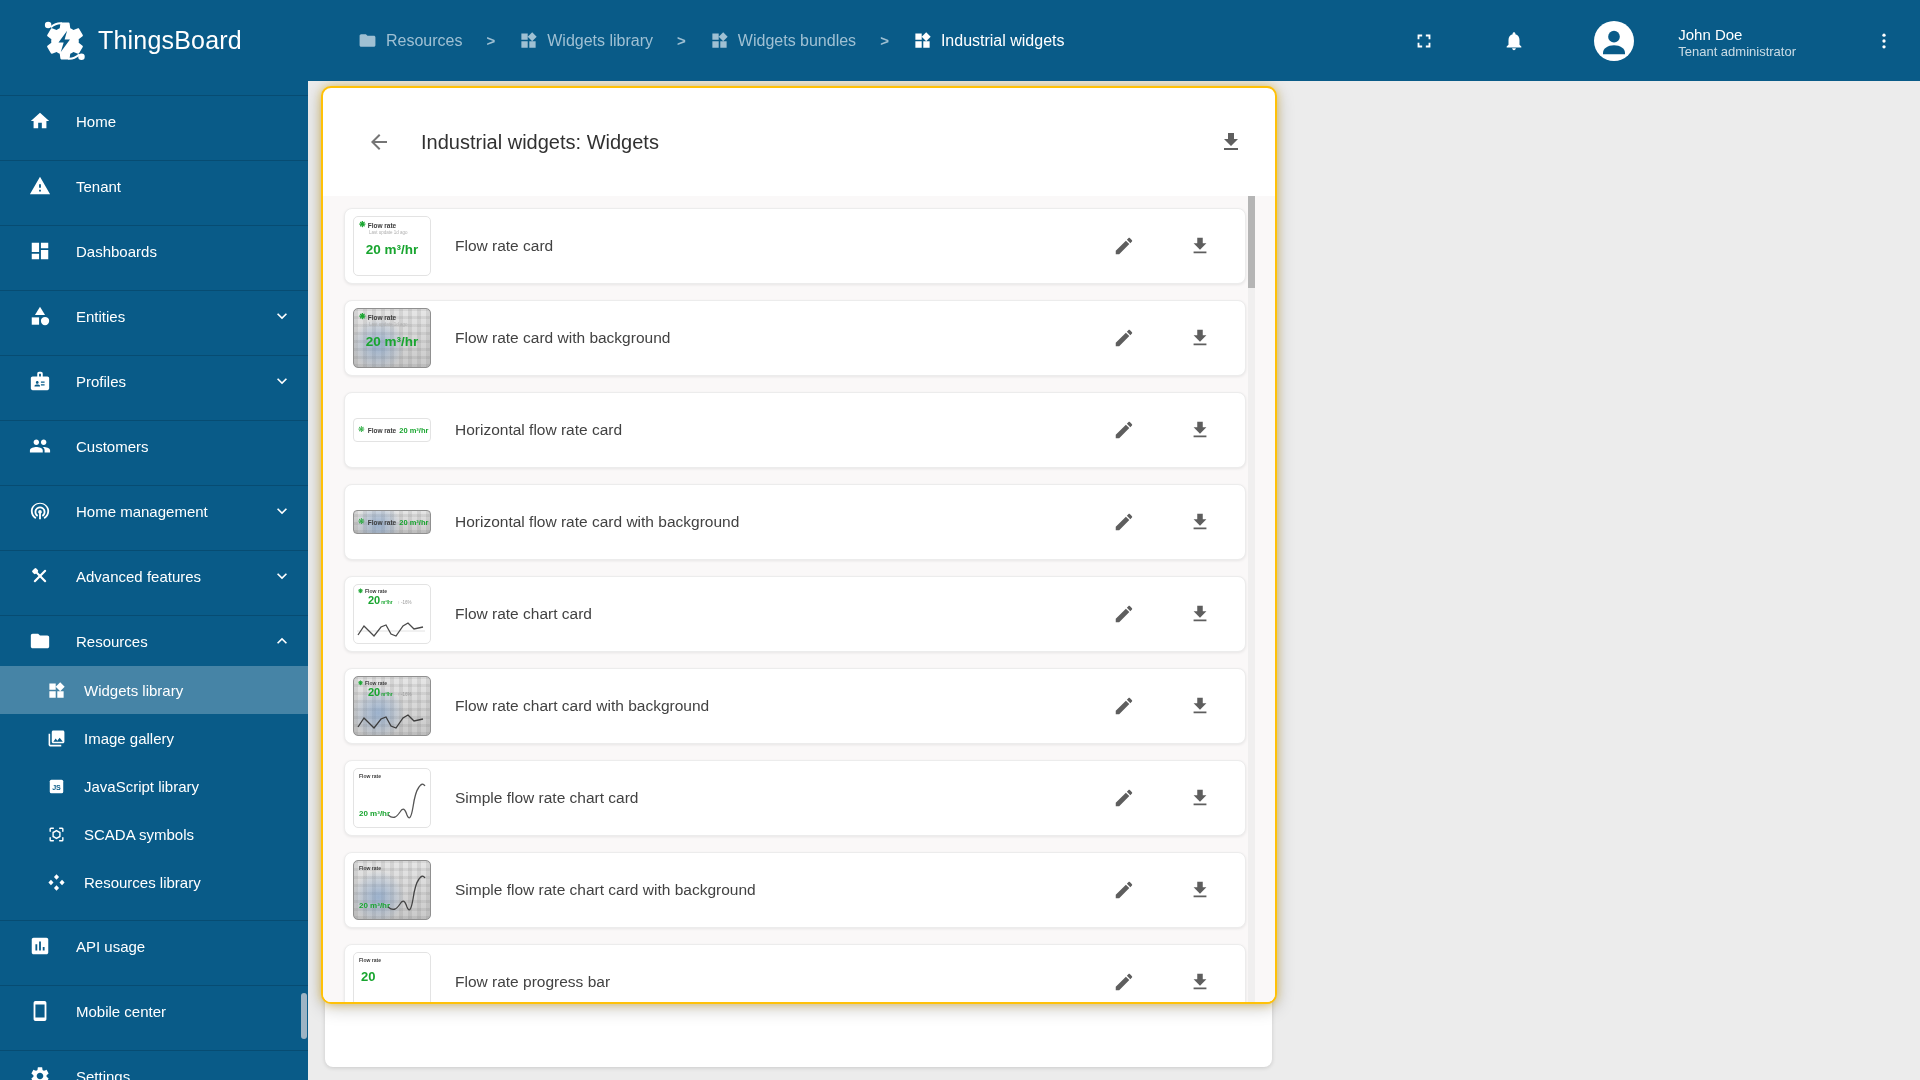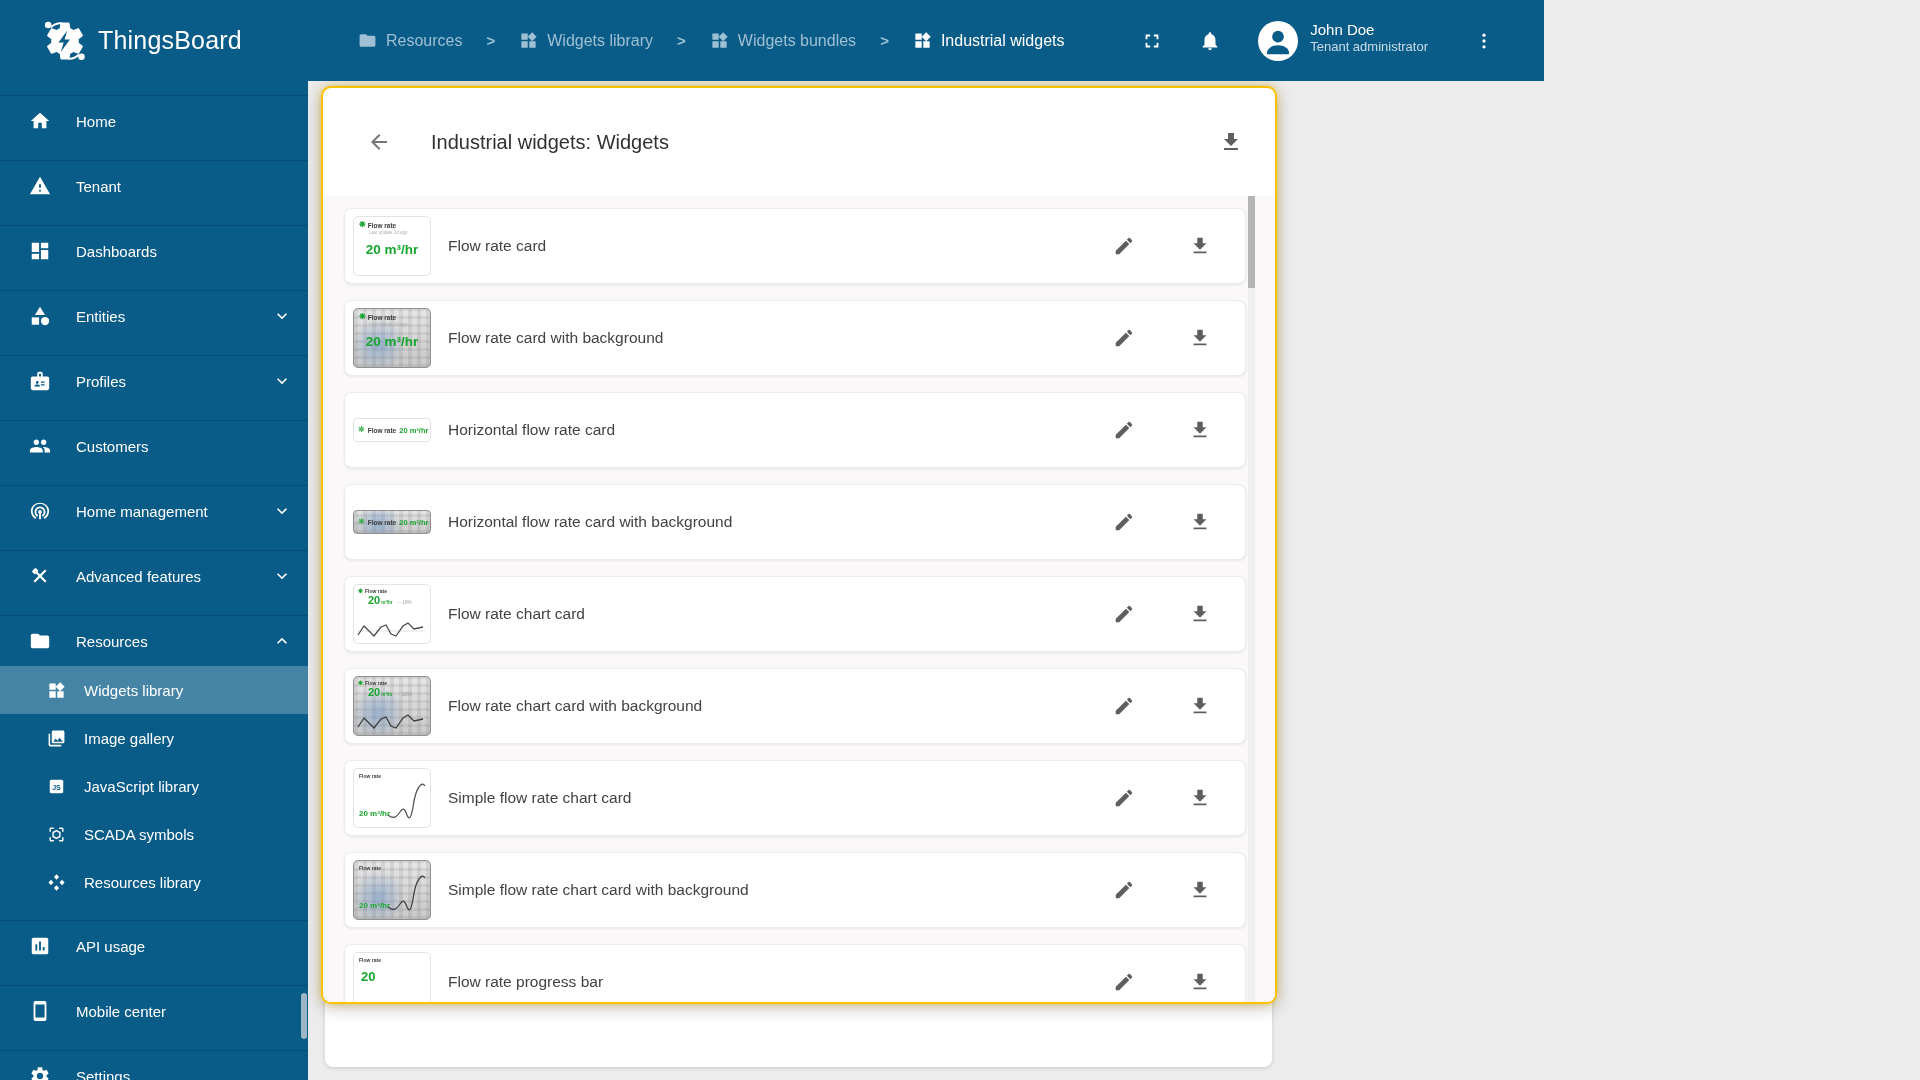--- a/index.html
+++ b/index.html
@@ -2,29 +2,29 @@
 <html><head>
 <meta charset="utf-8">
 <style>
   html,body{margin:0;padding:0;}
   body{width:1920px;height:1080px;overflow:hidden;position:relative;
        font-family:"Liberation Sans",sans-serif;background:#ececec;
        --primary:#095b88;--accent:#ffc107;--green:#18a52f;}
   svg{display:block;}
 
   
-  .topbar{position:absolute;left:0;top:0;width:1544px;height:81px;background:var(--primary);
+  .topbar{position:absolute;left:0;top:0;width:1920px;height:81px;background:var(--primary);
           display:flex;align-items:center;color:#fff;z-index:6;}
   .logo{display:flex;align-items:center;gap:10px;padding-left:42px;width:266px;flex:none;}
   .logo-text{font-size:25px;color:#fff;letter-spacing:.2px;}
   .crumbs{display:flex;align-items:center;gap:24px;margin-left:50px;font-size:16px;font-weight:500;}
   .crumb{display:flex;align-items:center;gap:9px;color:#9fc0d3;cursor:pointer;}
   .crumb.active{color:#ffffff;}
   .crumb-sep{color:#9fc0d3;font-size:15px;font-weight:700;}
-  .top-right{margin-left:auto;display:flex;align-items:flex-start;padding-right:40px;}
+  .top-right{margin-left:auto;display:flex;align-items:flex-end;padding-right:16px;gap:32px;}
   .tb-btn{width:40px;height:40px;display:flex;align-items:center;justify-content:center;cursor:pointer;}
   .avatar{width:40px;height:40px;margin-left:28px;cursor:pointer;}
   .who{margin-left:12px;line-height:1.25;cursor:pointer;}
   .who .nm{font-size:15px;color:#fff;}
   .who .rl{font-size:13px;color:rgba(255,255,255,.78);}
   .dots{margin-left:36px;}
 
   
   .sidebar{position:absolute;left:0;top:81px;width:308px;bottom:0;background:var(--primary);z-index:5;}
   .nav-item{height:51px;display:flex;align-items:center;padding:0 16px 0 28px;
@@ -41,29 +41,29 @@
             background:#9db4c4;}
 
   
   .card-under{position:absolute;left:325px;top:100px;width:947px;height:967px;background:#fff;
               border-radius:8px;box-shadow:0 1px 4px rgba(0,0,0,.15);z-index:1;}
   .popover{position:absolute;left:321px;top:86px;width:952px;height:914px;background:#fff;
            border:2px solid var(--accent);border-radius:10px;z-index:2;display:flex;flex-direction:column;
            box-shadow:0 4px 18px rgba(0,0,0,.22),0 0 9px rgba(255,193,7,.55);}
   .pop-header{height:108px;flex:none;display:flex;align-items:center;padding:0 24px 0 36px;}
   .back-btn{width:40px;height:40px;display:flex;align-items:center;justify-content:center;cursor:pointer;flex:none;}
-  .pop-title{font-size:20px;color:#313131;margin-left:32px;white-space:nowrap;}
+  .pop-title{font-size:20px;color:#313131;margin-left:22px;white-space:nowrap;}
   .pop-dl{margin-left:auto;width:40px;height:40px;display:flex;align-items:center;justify-content:center;cursor:pointer;}
 
   .list{flex:1;position:relative;overflow:hidden;background:#faf8f8;border-radius:0 0 8px 8px;}
   .rows{padding:12px 0 0 21px;}
   .wrow{width:902px;height:76px;background:#fff;border:1px solid #ececec;border-radius:8px;
         box-shadow:0 1px 3px rgba(0,0,0,.08);display:flex;align-items:center;
         padding-left:8px;margin-bottom:16px;box-sizing:border-box;}
-  .row-title{margin-left:17px;font-size:15.5px;color:#424242;white-space:nowrap;}
+  .row-title{margin-left:24px;font-size:15.5px;color:#424242;white-space:nowrap;}
   .row-actions{margin-left:auto;display:flex;gap:36px;margin-right:25px;}
   .icon-btn{width:40px;height:40px;display:flex;align-items:center;justify-content:center;cursor:pointer;}
   .scroll-track{position:absolute;top:0;right:20px;width:7px;height:100%;background:#f0efef;}
   .scroll-thumb{position:absolute;top:0;right:20px;width:7px;height:92px;background:#b5b5b5;cursor:pointer;}
 
   
   .th{width:78px;height:60px;flex:none;box-sizing:border-box;position:relative;}
   .th.v,.th.chart,.th.simple,.th.progress{border:1px solid #e3e3e3;border-radius:5px;background:#fff;}
   .th.v{padding:4px 5px;}
   .bgimg{background:

